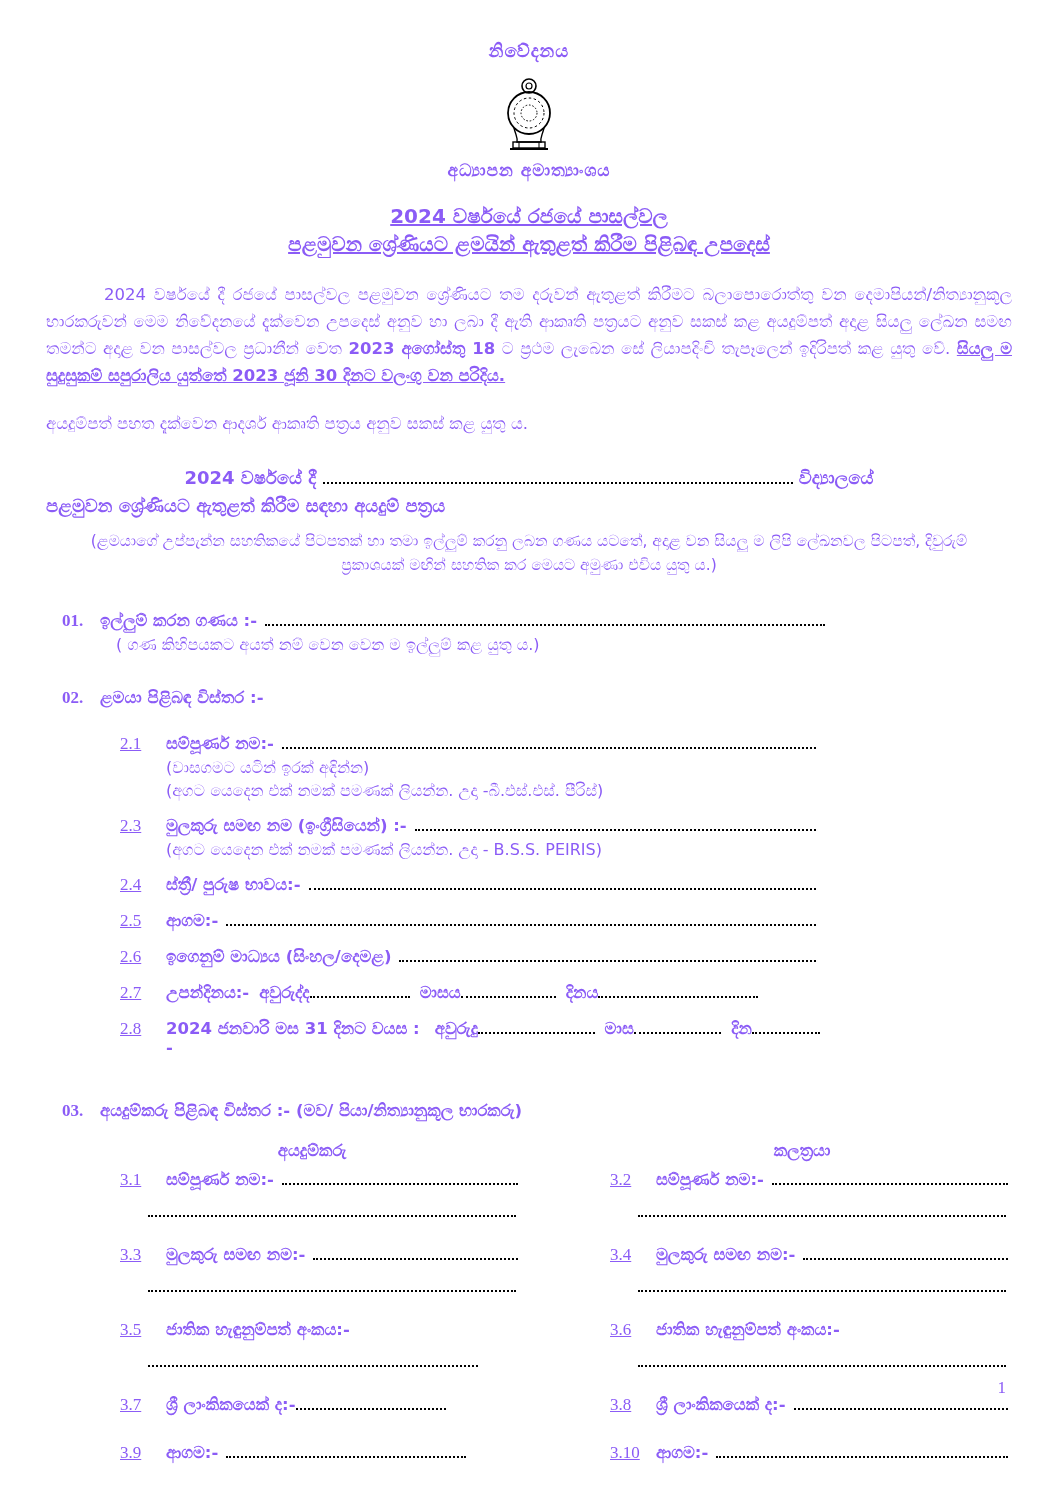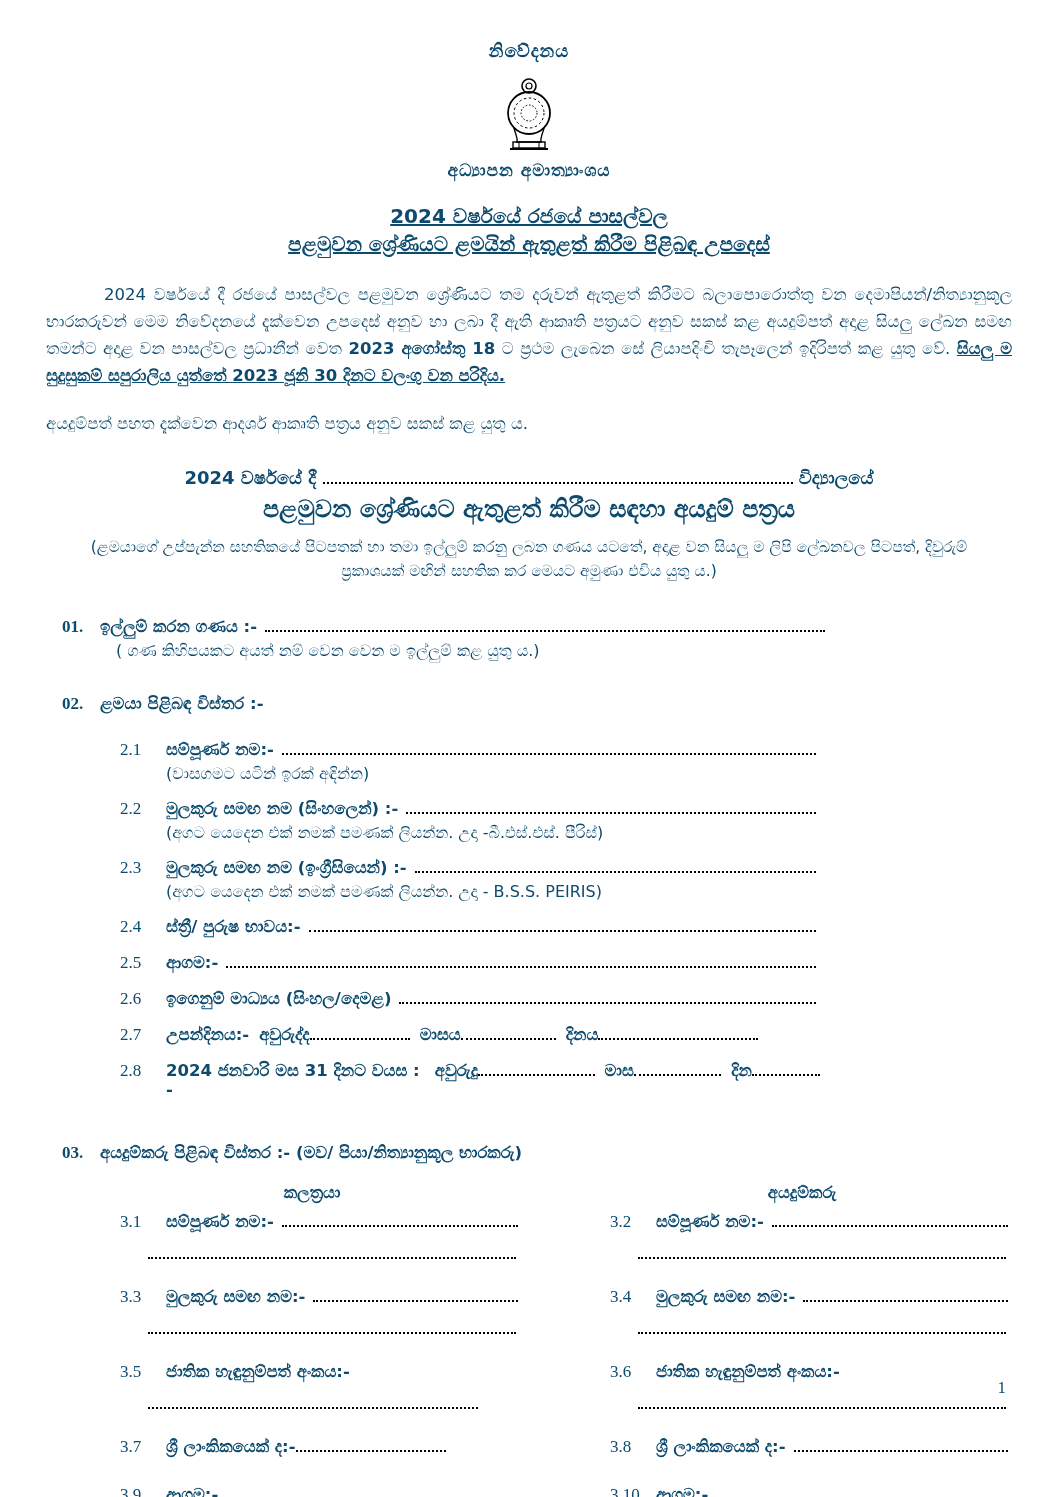--- a/index.html
+++ b/index.html
@@ -1,19 +1,19 @@
 <!DOCTYPE html>
 <html><head>
 <meta charset="utf-8">
 <style>
   * { box-sizing: border-box; }
   html,body { margin:0; padding:0; background:#e8e8e8; }
   .page {
     width:1058px; height:1497px; margin:0 auto; background:#ffffff;
-    position:relative; color:#0c4a6e;
+    position:relative; color:#8b5cf6;
     font-family:"DejaVu Sans", sans-serif;
     padding:40px 46px 0 46px; overflow:hidden;
   }
   .b { font-weight:bold; }
   .u { text-decoration:underline; }
 
   .notice-title { font-size:18px; font-weight:bold; text-align:center; letter-spacing:1px; }
 
   .emblem-wrap { text-align:center; margin-top:14px; }
   .ministry { font-size:17px; font-weight:bold; text-align:center; margin-top:0; letter-spacing:1px; }
@@ -21,29 +21,29 @@
   .doc-title1 { font-size:20px; font-weight:bold; text-align:center; margin-top:24px; }
   .doc-title2 { font-size:20px; font-weight:bold; text-align:center; margin-top:4px; }
 
   .intro {
     font-size:16.5px; line-height:1.63; text-align:justify;
     margin:26px 0 0 0; text-indent:58px;
   }
   .plain-note { font-size:16.5px; margin-top:24px; }
 
   .form-title-line1 { font-size:18px; font-weight:bold; text-align:center; margin-top:34px; }
-  .form-title-line2 { font-size:24px; font-weight:bold; text-align:center; margin-top:6px; }
+  .form-title-line2 { font-size:18px; font-weight:bold; text-align:left; margin-top:6px; }
   .instruction { font-size:15.5px; text-align:center; margin:12px auto 0 auto; width:940px; line-height:1.55; }
 
   .dots { display:inline-block; border-bottom:2px dotted #000; height:13px; vertical-align:baseline; }
   .grow { flex:1 1 auto; margin:0 4px 0 8px; }
 
   .sec-row { display:flex; align-items:baseline; font-size:16.5px; }
   .sec-num { font-family:"Liberation Serif", serif; font-weight:bold; width:38px; flex:0 0 auto; font-size:17px; }
-  .sub-num { font-family:"Liberation Serif", serif; width:46px; flex:0 0 auto; font-size:17px; }
+  .sub-num { font-family:"Liberation Serif", serif; width:46px; flex:0 0 auto; font-size:17px;text-decoration:underline; }
 
   .s01 { margin-top:34px; padding-left:16px; }
   .s01-note { font-size:16px; margin:4px 0 0 54px; }
 
   .s02 { margin-top:34px; padding-left:16px; }
   .s02-items { margin:26px 0 0 58px; }
   .s2row { display:flex; align-items:baseline; font-size:16.5px; margin-top:16px; max-width:700px; }
   .s2note { font-size:16px; margin:4px 0 0 46px; }
   .seg-label { margin-left:10px; }
   .w100 { width:100px; } .w95 { width:95px; } .w160 { width:160px; }
@@ -123,25 +123,20 @@
 
     <div class="s02-items">
 
       <div class="s2row">
         <span class="sub-num">2.1</span>
         <span class="b">සම්පූර්ණ නම:-</span>
         <span class="dots grow"></span>
       </div>
       <div class="s2note">(වාසගමට යටින් ඉරක් අඳින්න)</div>
 
-      <div class="s2row">
-        <span class="sub-num">2.2</span>
-        <span class="b">මුලකුරු සමඟ නම (සිංහලෙන්) :-</span>
-        <span class="dots grow"></span>
-      </div>
       <div class="s2note">(අගට යෙදෙන එක් නමක් පමණක් ලියන්න. උදා -බී.එස්.එස්. පීරිස්)</div>
 
       <div class="s2row">
         <span class="sub-num">2.3</span>
         <span class="b">මුලකුරු සමඟ නම (ඉංග්‍රීසියෙන්) :-</span>
         <span class="dots grow"></span>
       </div>
       <div class="s2note">(අගට යෙදෙන එක් නමක් පමණක් ලියන්න. උදා - B.S.S. PEIRIS)</div>
 
       <div class="s2row">
@@ -187,22 +182,22 @@
     </div>
   </div>
 
   <div class="s03">
     <div class="sec-row">
       <span class="sec-num">03.</span>
       <span class="b">අයදුම්කරු පිළිබඳ විස්තර :- (මව/ පියා/නිත්‍යානුකූල භාරකරු)</span>
     </div>
 
     <div class="s3grid">
+      <div class="s3colhead">අයදුම්කරු</div>
       <div class="s3colhead">කලත්‍රයා</div>
-      <div class="s3colhead">අයදුම්කරු</div>
 
       <div class="s3cell">
         <div class="s3line">
           <span class="sub-num">3.1</span>
           <span class="b">සම්පූර්ණ නම:-</span>
           <span class="dots grow"></span>
         </div>
         <div class="s3line2">
             <span class="dots"></span>
           </div>

